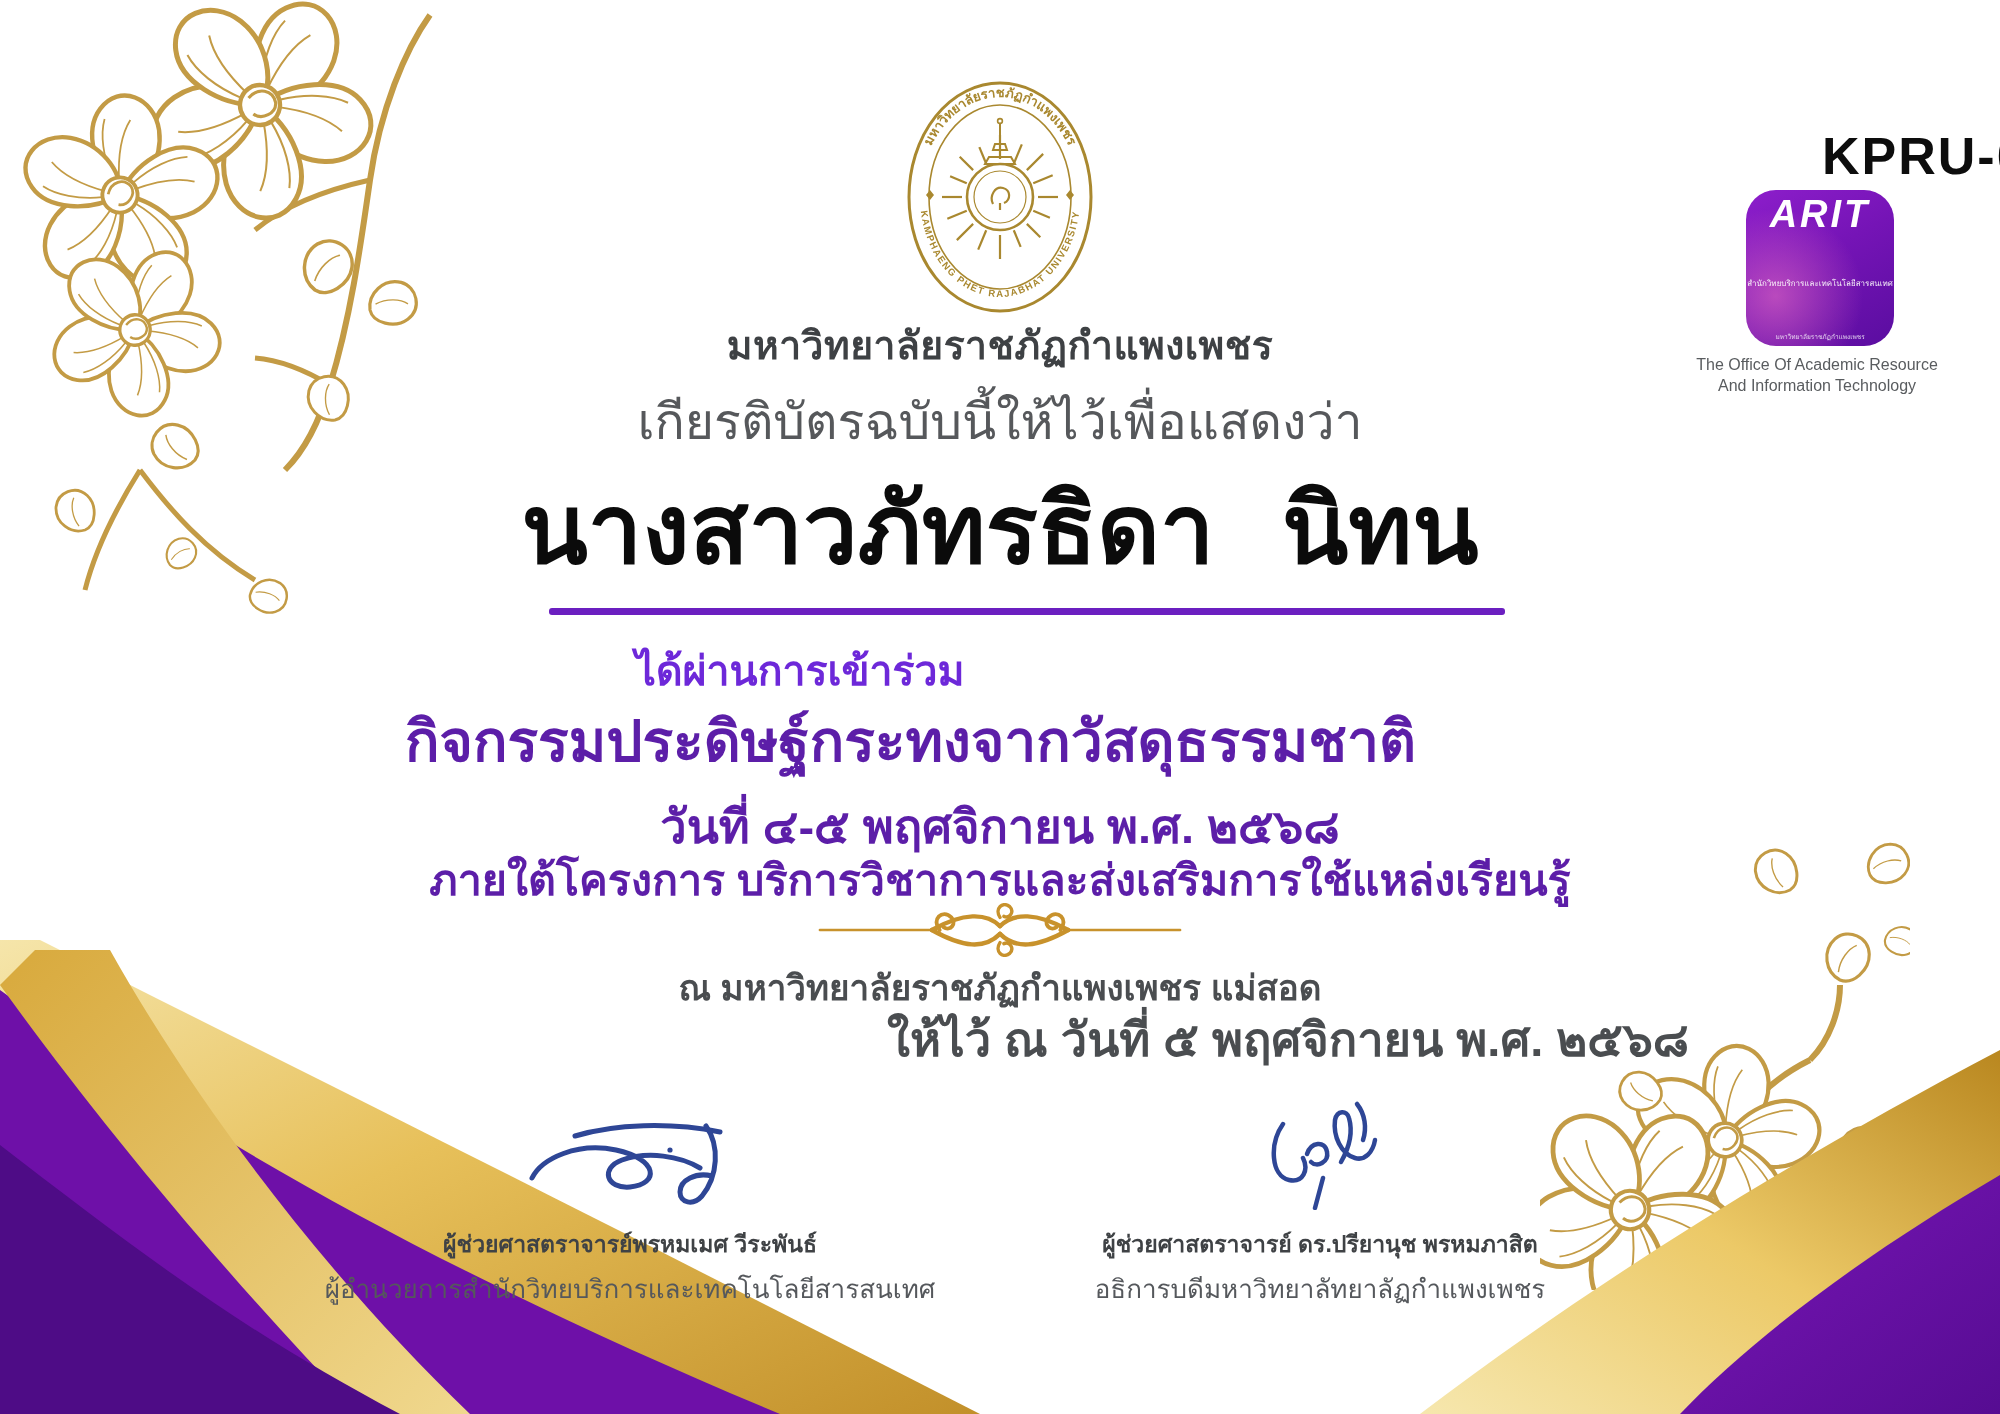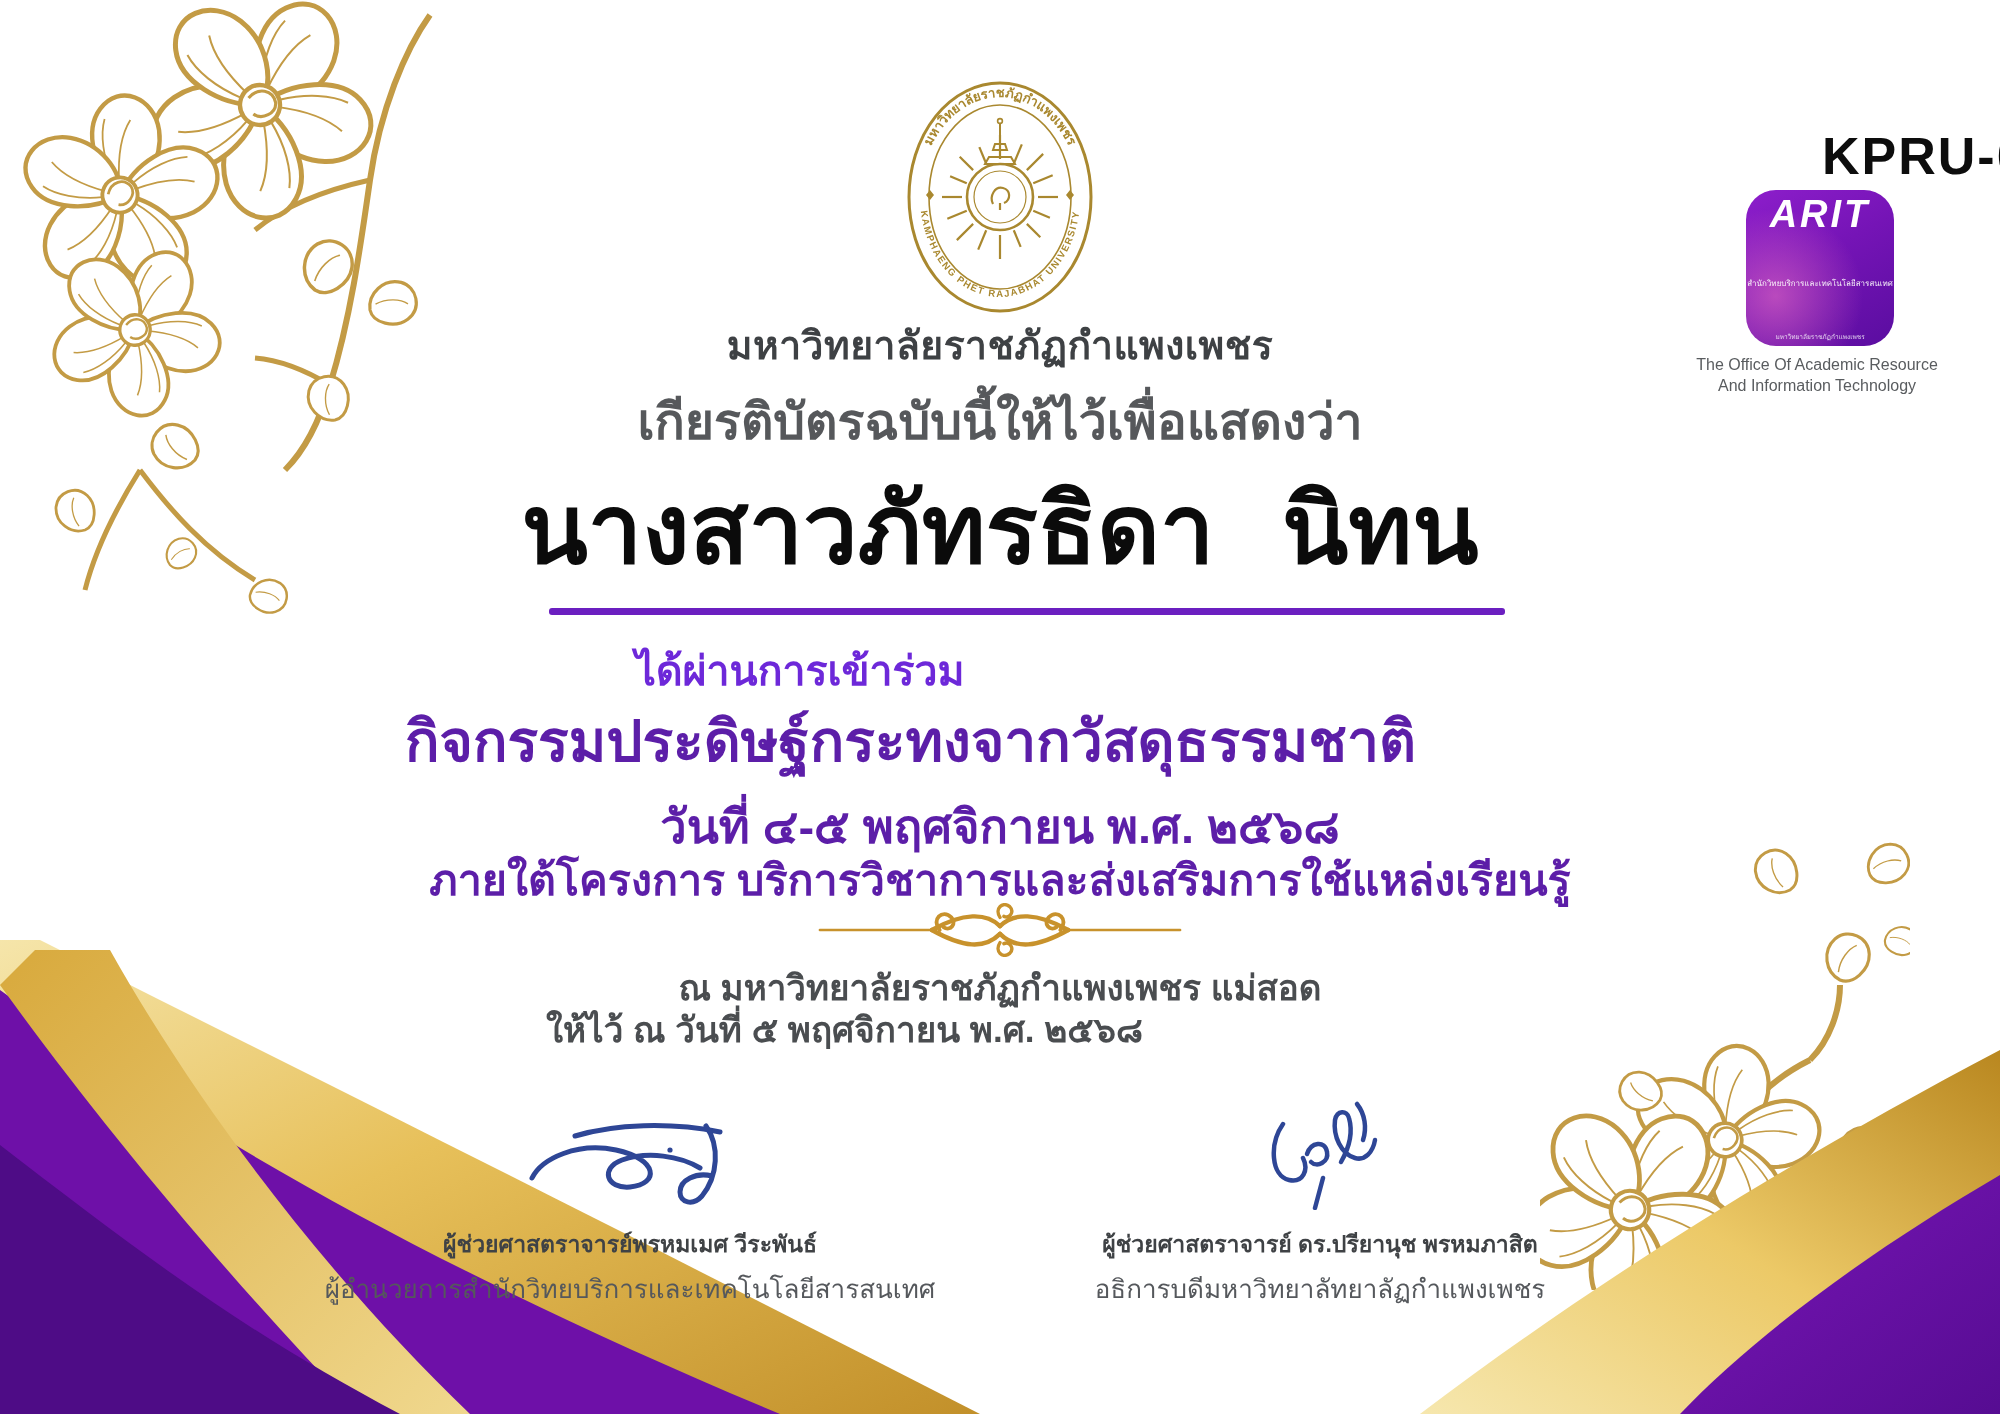--- a/index.html
+++ b/index.html
@@ -5,30 +5,30 @@
   html,body{margin:0;padding:0;background:#e8e8e8;}
   .page{
     position:relative;width:2000px;height:1414px;background:#ffffff;
     overflow:hidden;font-family:"Liberation Sans","DejaVu Sans",sans-serif;
   }
   .abs{position:absolute;}
   .ctext{text-align:center;}
 
   
   .university-name{left:0;width:2000px;top:314px;font-size:39px;font-weight:800;color:#3e4144;letter-spacing:.5px;}
-  .cert-intro{left:0;width:2000px;top:382px;font-size:50px;font-weight:700;color:#56585b;}
+  .cert-intro{left:0;width:2000px;top:382px;font-size:50px;font-weight:400;color:#56585b;}
   .recipient-name{left:0;width:2000px;top:452px;font-size:97px;font-weight:700;color:#0b0b0b;
     font-family:"DejaVu Serif","Liberation Serif",serif;white-space:pre;}
   .name-underline{left:549px;top:608px;width:956px;height:7px;background:#6b1fc0;border-radius:3px;}
   .passed-line{left:0;width:1600px;top:638px;font-size:41px;font-weight:600;color:#6d28d9;}
   .activity-line{left:0;width:1821px;top:696px;font-size:57px;font-weight:800;color:#5c1ea8;}
   .date-line{left:0;width:2000px;top:789px;font-size:47px;font-weight:800;color:#5c1ea8;}
   .project-line{left:0;width:2000px;top:846px;font-size:43px;font-weight:800;color:#5c1ea8;}
   .location-line{left:0;width:2000px;top:960px;font-size:35px;font-weight:700;color:#4a4d50;}
-  .given-line{left:0;width:1689px;top:1002px;font-size:35px;font-weight:700;color:#4a4d50;}
+  .given-line{left:0;width:1689px;top:1002px;font-size:47px;font-weight:700;color:#4a4d50;text-align:right;}
 
   
   .kpru-code{left:1822px;top:126px;font-size:52px;font-weight:600;color:#0d0d0d;letter-spacing:2px;white-space:nowrap;}
   .arit-logo{left:1746px;top:190px;width:148px;height:156px;border-radius:30px;
     background:
       radial-gradient(circle at 20% 68%, rgba(233,110,196,.6), rgba(233,110,196,0) 55%),
       linear-gradient(150deg,#8d1ecb 0%,#7514b6 45%,#5a0da0 100%);
     display:flex;flex-direction:column;align-items:center;justify-content:center;gap:40px;}
   .arit-acronym{color:#fff;font-size:38px;font-weight:800;font-style:italic;letter-spacing:3px;line-height:38px;}
   .arit-th1{color:#fff;font-size:8px;opacity:.95;margin-top:4px;white-space:nowrap;}

